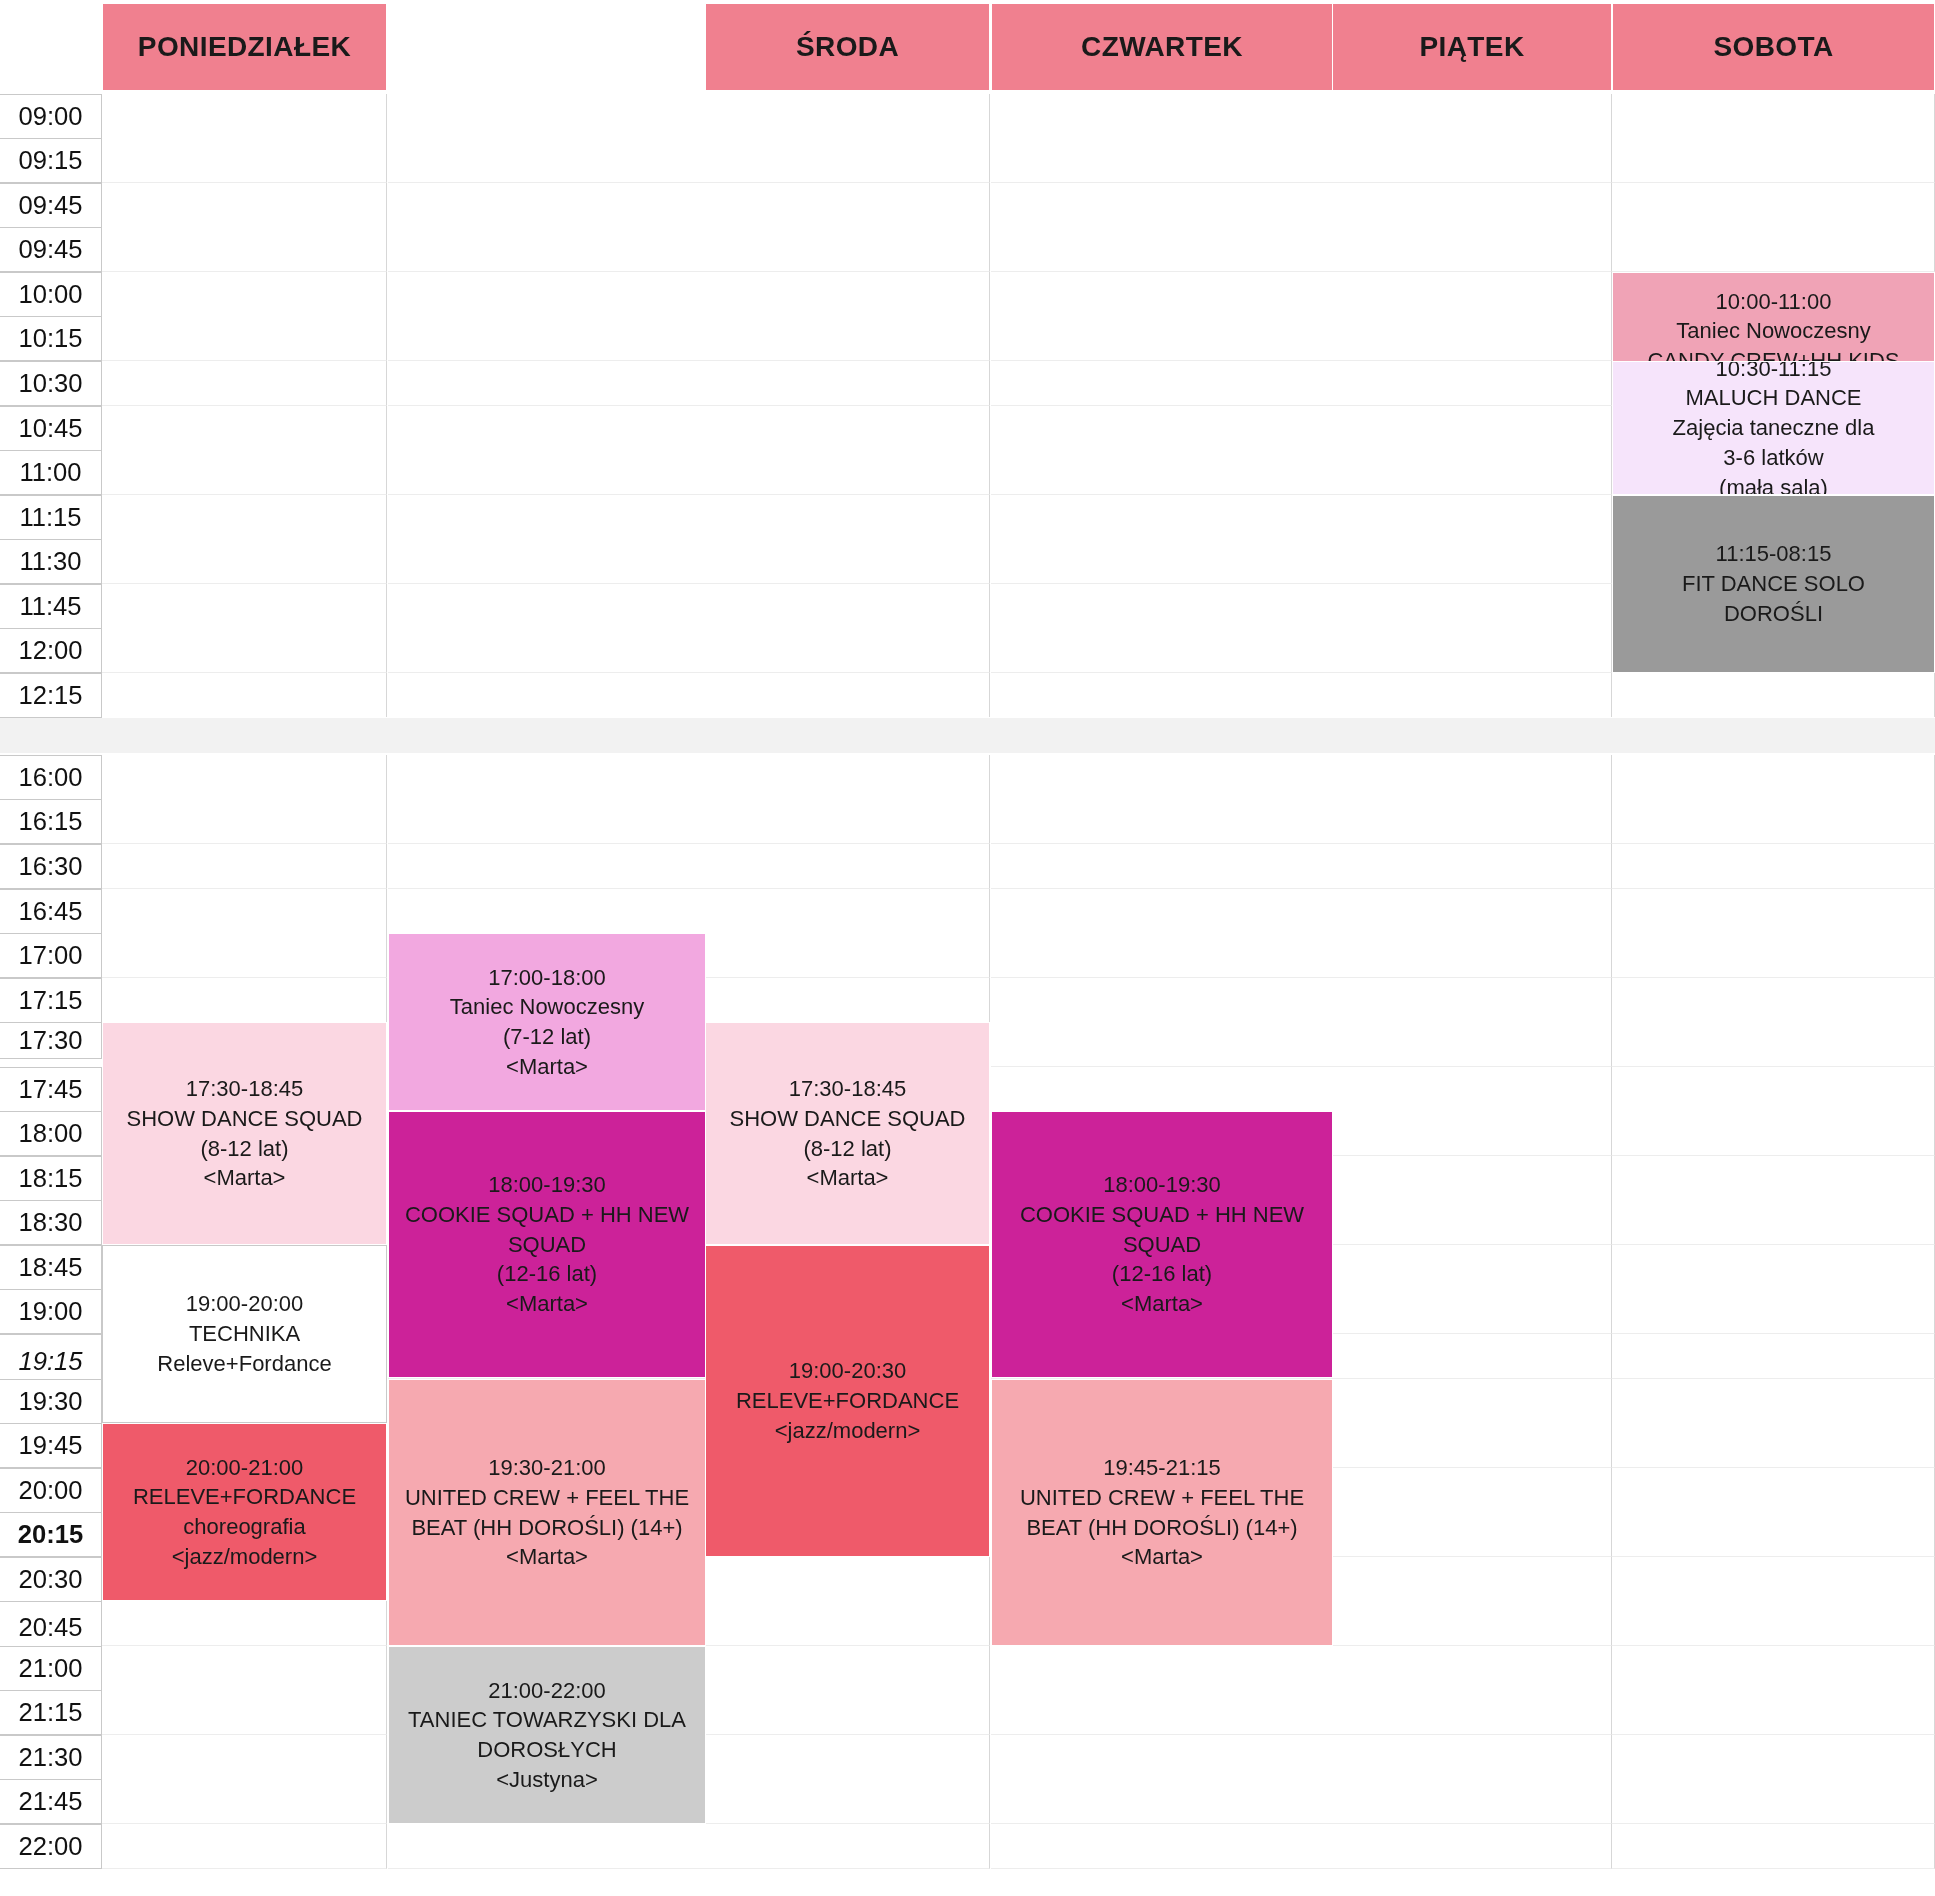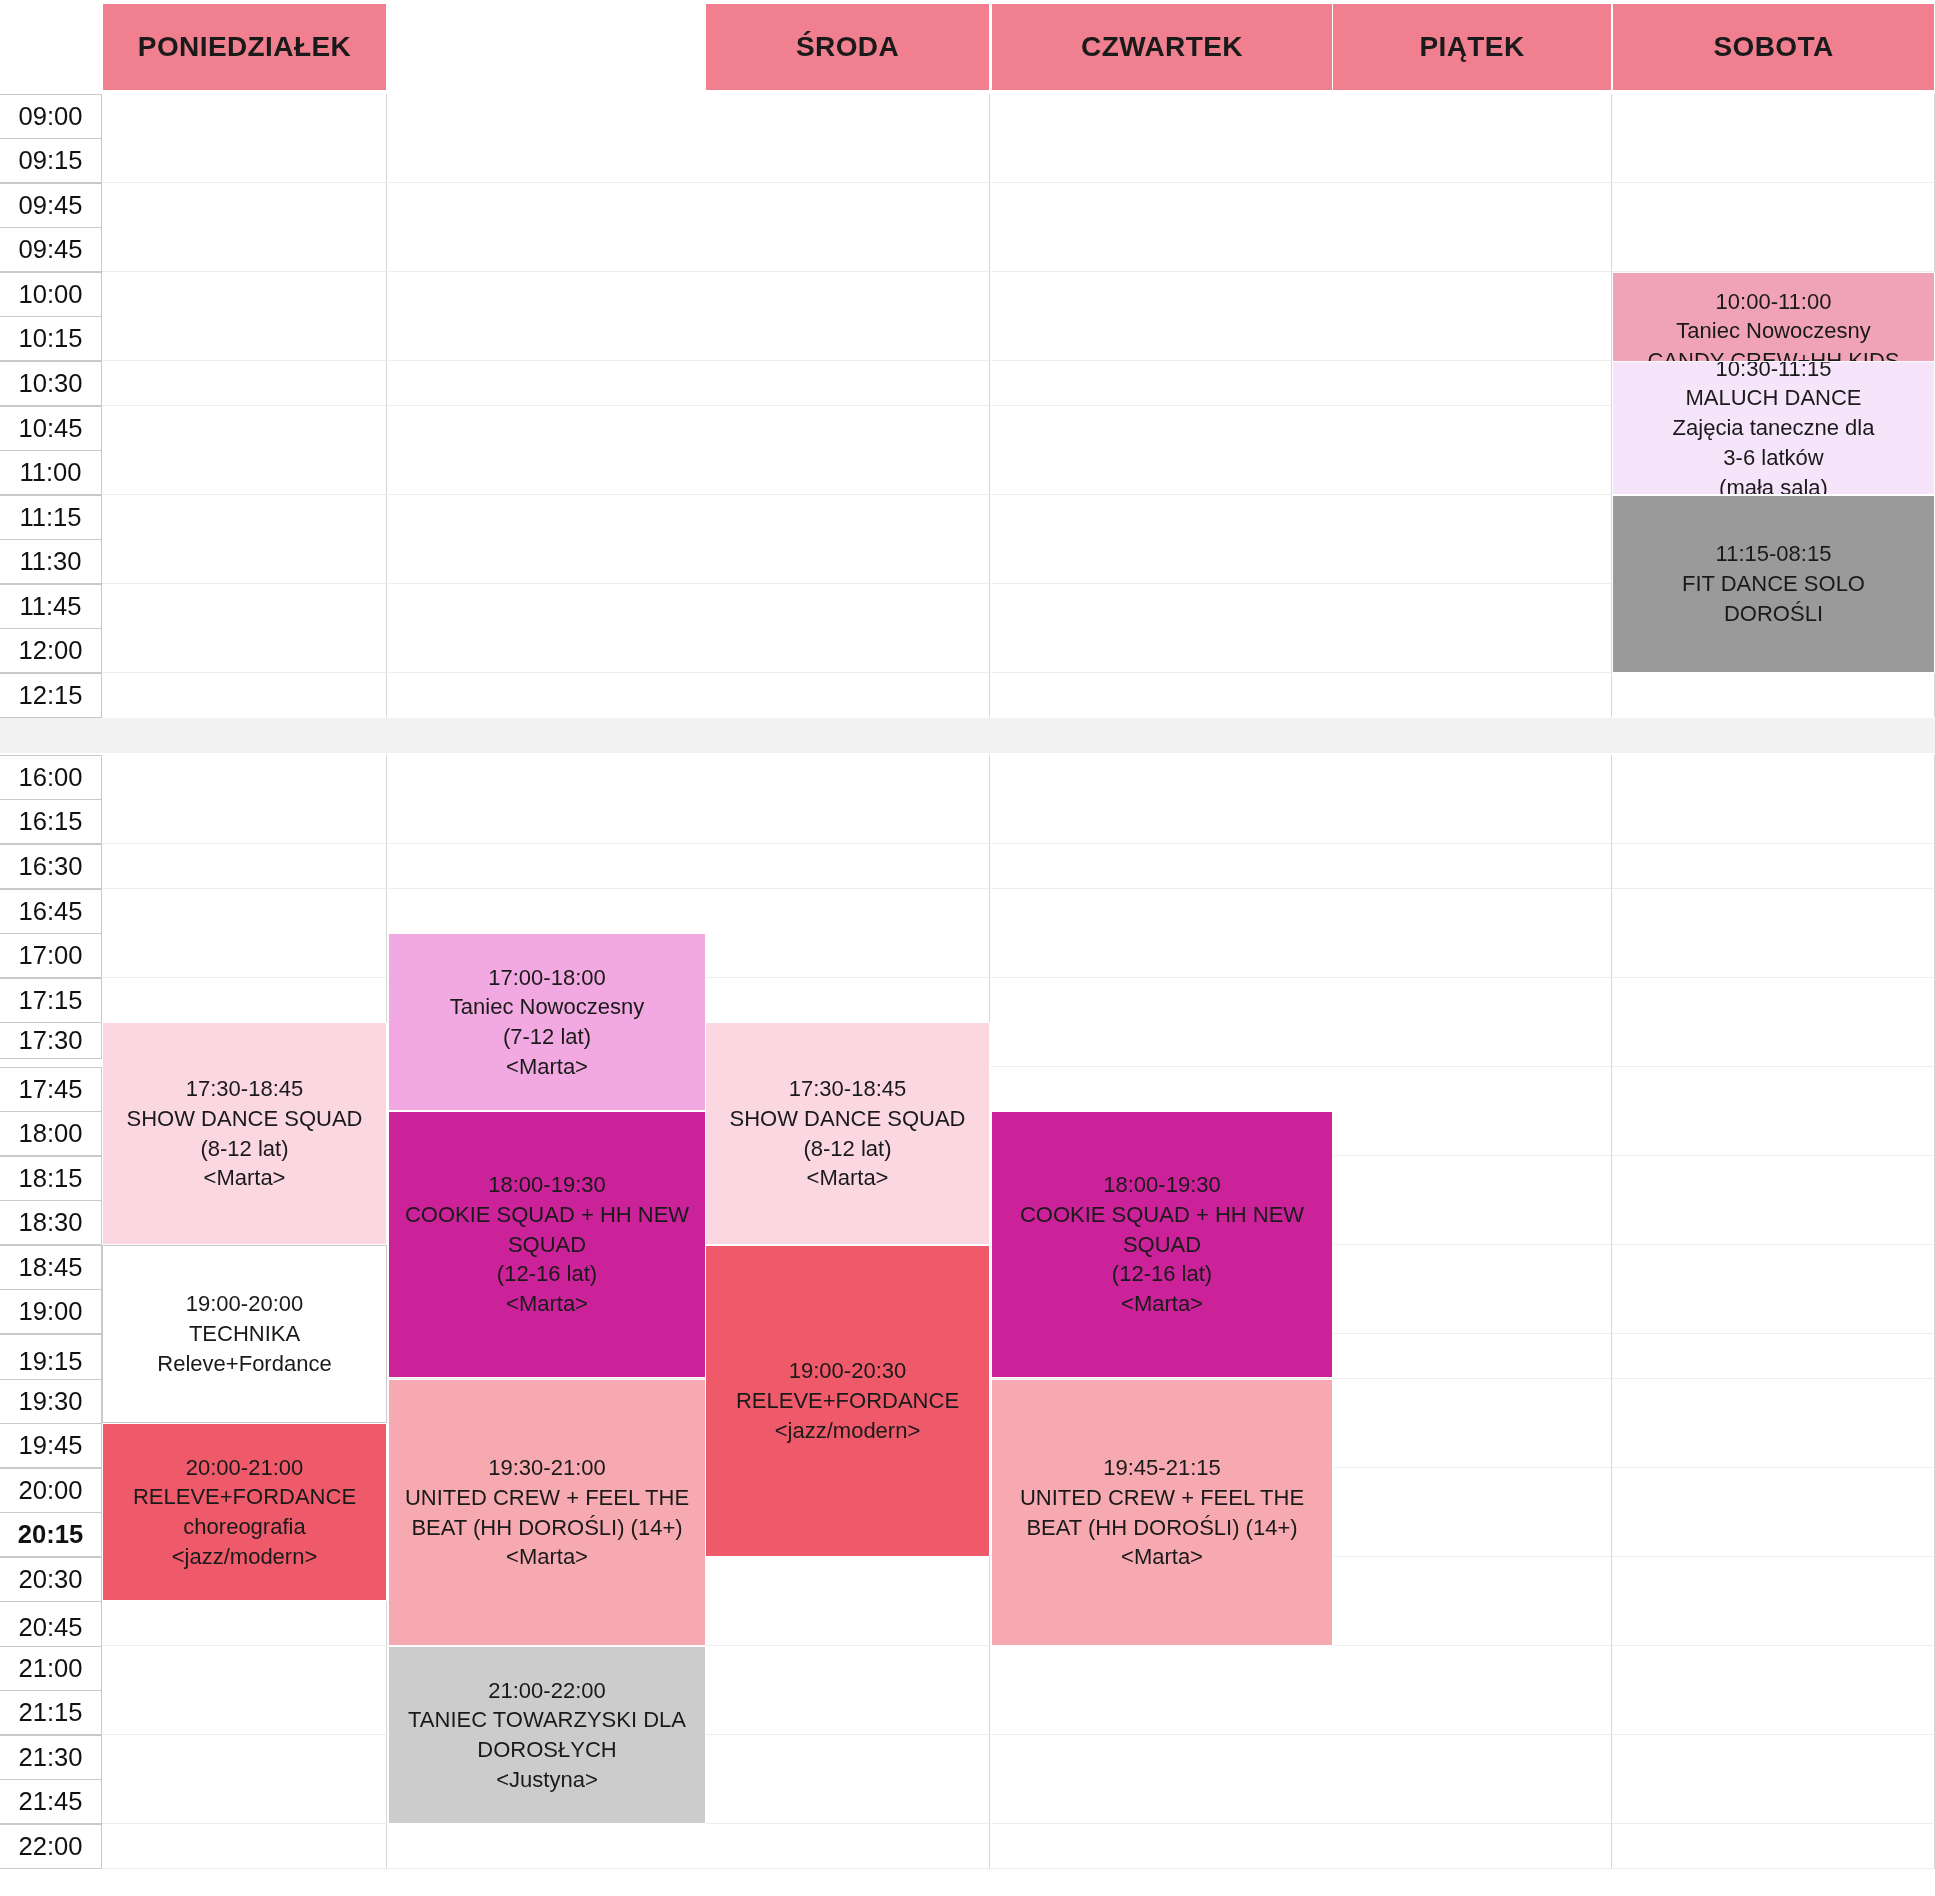--- a/index.html
+++ b/index.html
@@ -358,21 +358,21 @@
       <div class="time-cell" style="top: 889px; height: 45px;">16:45</div>
       <div class="time-cell" style="top: 933px; height: 45px;">17:00</div>
       <div class="time-cell" style="top: 978px; height: 45px;">17:15</div>
       <div class="time-cell" style="top: 1022px; height: 37px;">17:30</div>
       <div class="time-cell" style="top: 1067px; height: 45px;">17:45</div>
       <div class="time-cell" style="top: 1111px; height: 45px;">18:00</div>
       <div class="time-cell" style="top: 1156px; height: 45px;">18:15</div>
       <div class="time-cell" style="top: 1200px; height: 45px;">18:30</div>
       <div class="time-cell" style="top: 1245px; height: 45px;">18:45</div>
       <div class="time-cell" style="top: 1289px; height: 45px;">19:00</div>
-      <div class="time-cell" style="top: 1334px; height: 55px;">19:15</div>
+      <div class="time-cell" style="top: 1334px; height: 55px; font-style: italic;">19:15</div>
       <div class="time-cell" style="top: 1379px; height: 45px;">19:30</div>
       <div class="time-cell" style="top: 1423px; height: 45px;">19:45</div>
       <div class="time-cell" style="top: 1468px; height: 45px;">20:00</div>
       <div class="time-cell" style="top: 1512px; height: 45px; font-weight: bold;">20:15</div>
       <div class="time-cell" style="top: 1557px; height: 45px;">20:30</div>
       <div class="time-cell" style="top: 1601px; height: 53px;">20:45</div>
       <div class="time-cell" style="top: 1646px; height: 45px;">21:00</div>
       <div class="time-cell" style="top: 1690px; height: 45px;">21:15</div>
       <div class="time-cell" style="top: 1735px; height: 45px;">21:30</div>
       <div class="time-cell" style="top: 1779px; height: 45px;">21:45</div>

